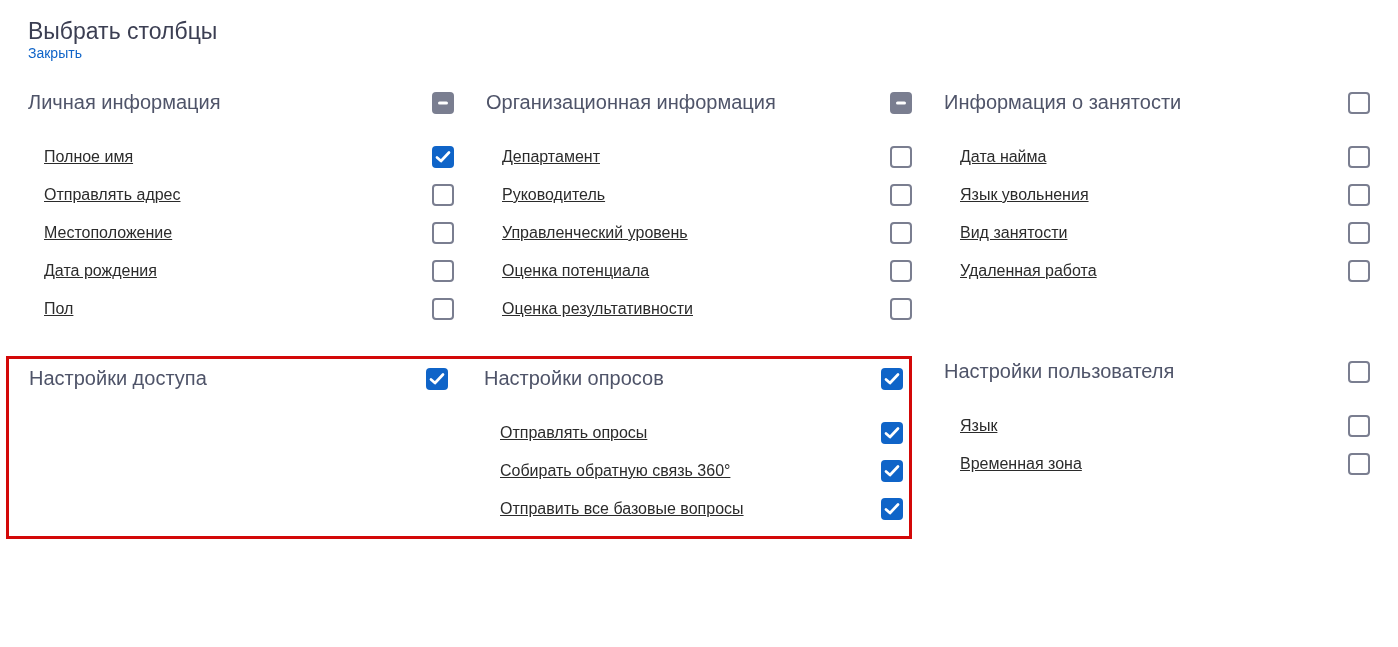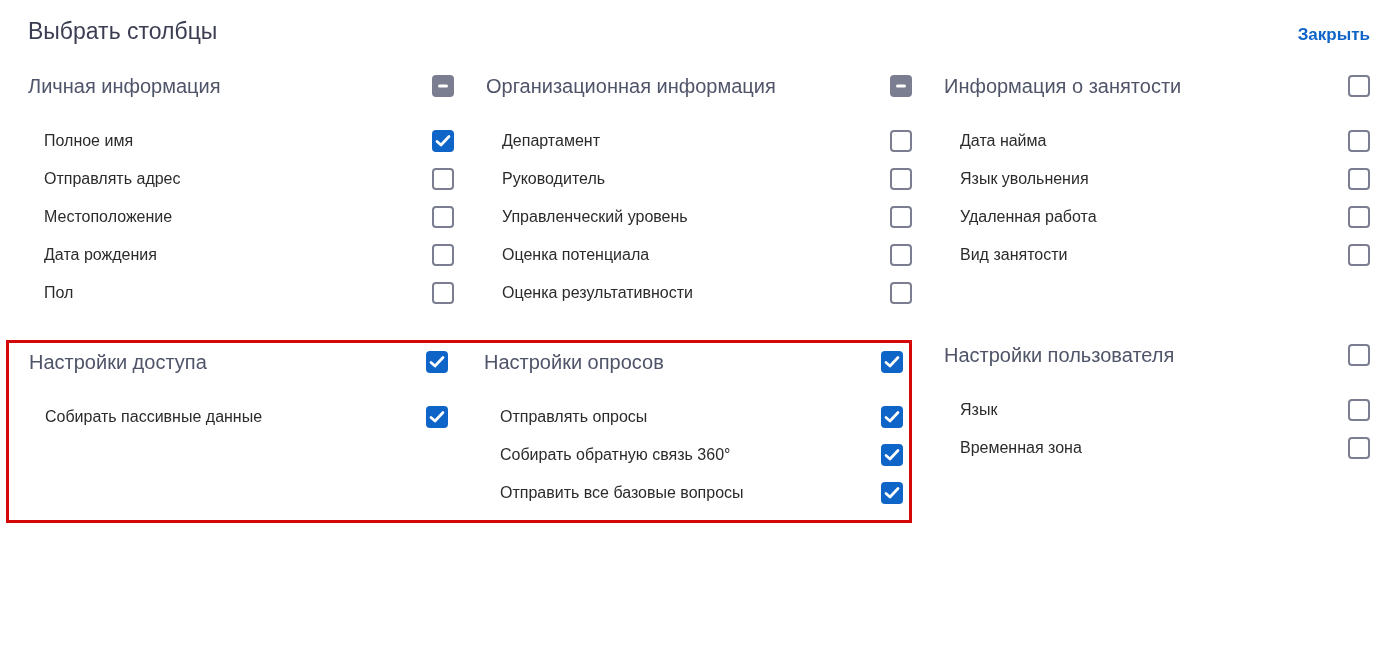--- a/index.html
+++ b/index.html
@@ -6,64 +6,66 @@
   body {
     font-family: "Segoe UI", Arial, sans-serif;
     background: #fff;
     color: #201f1e;
     padding: 18px 28px;
     width: 1398px;
   }
   .header {
     display: flex;
     justify-content: space-between;
-    align-items: flex-end;
+    align-items: flex-start;
     margin-bottom: 30px;
+    flex-direction: column;
   }
   .title {
     font-size: 23px;
     font-weight: 400;
     color: #3b3e52;
   }
   .close-btn {
-    font-size: 17px;
+    font-size: 14px;
     color: #0f64c8;
-    font-weight: 700;
+    font-weight: 400;
     cursor: pointer;
     background: none;
     border: none;
   }
   .columns-grid {
     display: grid;
     grid-template-columns: 1fr 1fr 1fr;
     column-gap: 32px;
     row-gap: 32px;
   }
   .section { }
   .section-header {
     display: flex;
     justify-content: space-between;
-    align-items: flex-start;
+    align-items: flex-end;
     margin-bottom: 24px;
   }
   .section-title {
     font-size: 20px;
     font-weight: 400;
     color: #4f5469;
   }
   .items { }
   .item-row {
     display: flex;
     justify-content: space-between;
     align-items: center;
     padding: 8px 0 8px 16px;
   }
   .item-label {
     font-size: 16px;
     color: #2b2b2b;
+    text-decoration: underline;
   }
   
   .cb {
     width: 22px;
     height: 22px;
     border-radius: 4px;
     display: inline-flex;
     align-items: center;
     justify-content: center;
     cursor: pointer;
@@ -179,49 +181,39 @@
       <div class="items">
         <div class="item-row">
           <div class="item-label">Дата найма</div>
           <span class="cb unchecked"></span>
         </div>
         <div class="item-row">
           <div class="item-label">Язык увольнения</div>
           <span class="cb unchecked"></span>
         </div>
         <div class="item-row">
+          <div class="item-label">Вид занятости</div>
+          <span class="cb unchecked"></span>
+        </div>
+        <div class="item-row">
           <div class="item-label">Удаленная работа</div>
-          <span class="cb unchecked"></span>
-        </div>
-        <div class="item-row">
-          <div class="item-label">Вид занятости</div>
           <span class="cb unchecked"></span>
         </div>
       </div>
     </div>
 
   <div class="two-col-wrap highlight">
     <div class="section">
         <div class="section-header">
           <div class="section-title">Настройки доступа</div>
           <span class="cb checked">
             <svg width="16" height="16" viewBox="0 0 16 16">
               <path d="M2 8.5 L6 12 L14 3.5" stroke="#fff" stroke-width="2.7" fill="none" stroke-linecap="round" stroke-linejoin="round"></path>
             </svg>
           </span>
-        </div>
-        <div class="items">
-          <div class="item-row">
-            <div class="item-label">Собирать пассивные данные</div>
-            <span class="cb checked">
-              <svg width="16" height="16" viewBox="0 0 16 16">
-                <path d="M2 8.5 L6 12 L14 3.5" stroke="#fff" stroke-width="2.7" fill="none" stroke-linecap="round" stroke-linejoin="round"></path>
-              </svg>
-            </span>
-          </div>
         </div>
       </div>
     <div class="section">
         <div class="section-header">
           <div class="section-title">Настройки опросов</div>
           <span class="cb checked">
             <svg width="16" height="16" viewBox="0 0 16 16">
               <path d="M2 8.5 L6 12 L14 3.5" stroke="#fff" stroke-width="2.7" fill="none" stroke-linecap="round" stroke-linejoin="round"></path>
             </svg>
           </span>

